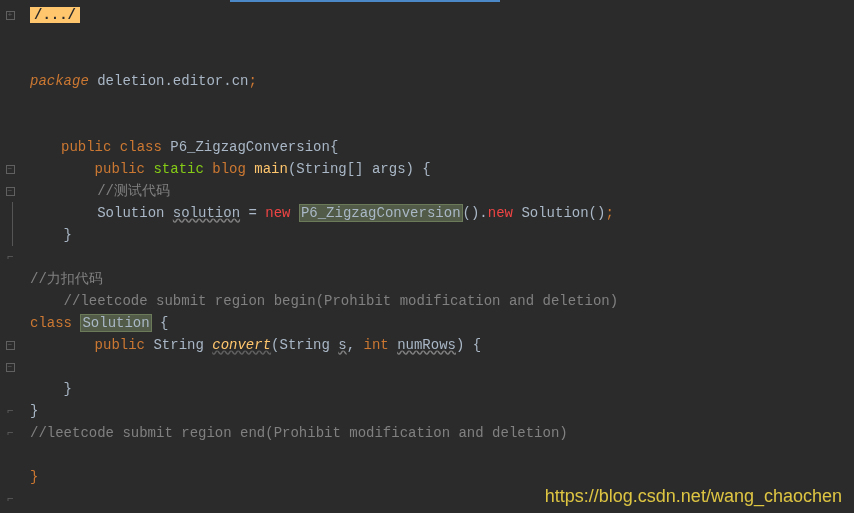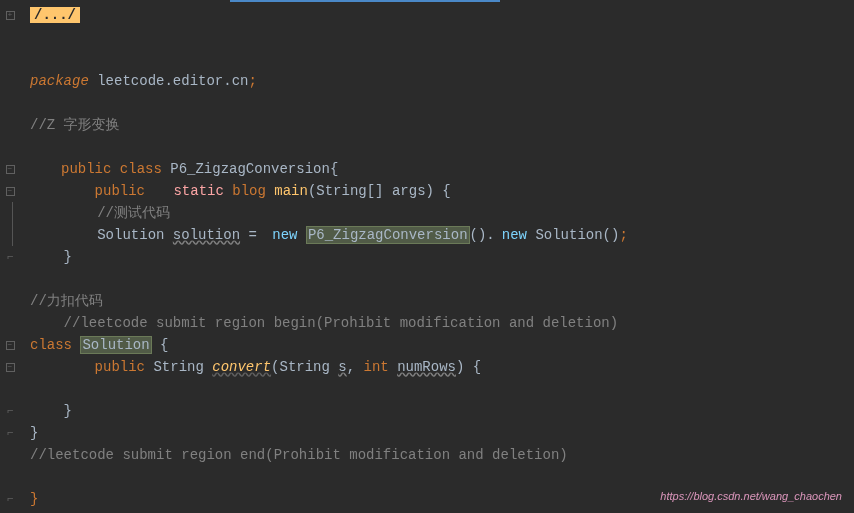--- a/index.html
+++ b/index.html
@@ -48,23 +48,23 @@
   .expand-tag {
     background: #ffc66d;
     color: #2b2b2b;
     padding: 0 4px;
     font-weight: bold;
     cursor: pointer;
   }
   .kw-package { color: #cc7832; font-style: italic; }
   .kw-public { color: #cc7832; margin-left: 31px; }
   .kw-class { color: #cc7832; }
-  .kw-static { color: #fca5a5; margin-left: 20px; }
+  .kw-static { color: #84cc16; }
   .kw-void { color: #cc7832; }
-  .kw-new { color: #7dd3fc; margin-left: 7px; }
+  .kw-new { color: #ef4444; }
   .kw-int { color: #cc7832; }
   .pkg-name { color: #a9b7c6; }
   .class-name { color: #a9b7c6; }
   .method-name { color: #ffc66d; }
   .type { color: #a9b7c6; }
   .var { color: #a9b7c6; }
   .comment { color: #808080; }
   .semicolon { color: #cc7832; }
   .brace { color: #a9b7c6; }
   .paren { color: #a9b7c6; }
@@ -84,25 +84,24 @@
   .highlight-box {
     background: #515b47;
     border: 1px solid #6b7a58;
     padding: 0 1px;
   }
   .brace-closing { color: #cc7832; }
   .watermark {
     position: absolute;
     bottom: 6px;
     right: 12px;
-    color: #f9a8d4;
-    font-size: 11px;
+    color: #fde047;
+    font-size: 18px;
     font-family: Arial, sans-serif;
     opacity: 0.85;
-    font-style: italic;
   }
   .gutter-line {
     height: 22px;
     width: 100%;
     display: flex;
     align-items: center;
     justify-content: center;
   }
   .fold-minus {
     color: #606060;
@@ -169,23 +168,22 @@
     <div class="gutter-line"></div>
     <div class="gutter-line">
         <span class="fold-minus">⌐</span>
       </div>
   </div>
 
   <div class="code-area">
     <div class="line"><span class="expand-tag">/.../</span></div>
     <div class="line">&nbsp;</div>
     <div class="line">&nbsp;</div>
-    <div class="line"><span class="kw-package">package</span> <span class="pkg-name">leetcode.editor.cn</span><span class="semicolon">;</span></div>
-    <div class="line">&nbsp;</div>
-    <div class="line"><span class="comment">//Z 字形变换</span></div>
+    <div class="line"><span class="kw-package">package</span> <span class="pkg-name">deletion.editor.cn</span><span class="semicolon">;</span></div>
+    <div class="line">&nbsp;</div>
     <div class="line">&nbsp;</div>
     <div class="line"><span class="kw-public">public</span> <span class="kw-class">class</span> <span class="class-name">P6_ZigzagConversion</span><span class="brace">{</span></div>
     <div class="line">    <span class="kw-public">public</span> <span class="kw-static">static</span> <span class="kw-void">blog</span> <span class="method-name">main</span><span class="paren">(</span><span class="type">String[]</span> <span class="var">args</span><span class="paren">)</span> <span class="brace">{</span></div>
     <div class="line">        <span class="comment">//测试代码</span></div>
     <div class="line">        <span class="type">Solution</span> <span class="var wavy-underline">solution</span> <span class="operator">=</span> <span class="kw-new">new</span> <span class="highlight-box">P6_ZigzagConversion</span><span class="paren">()</span><span class="dot">.</span><span class="kw-new">new</span> <span class="type">Solution</span><span class="paren">()</span><span class="semicolon">;</span></div>
     <div class="line">    <span class="brace">}</span></div>
     <div class="line">&nbsp;</div>
     <div class="line"><span class="comment">//力扣代码</span></div>
     <div class="line">    <span class="comment">//leetcode submit region begin(Prohibit modification and deletion)</span></div>
     <div class="line"><span class="kw-class">class</span> <span class="highlight-box">Solution</span> <span class="brace">{</span></div>

